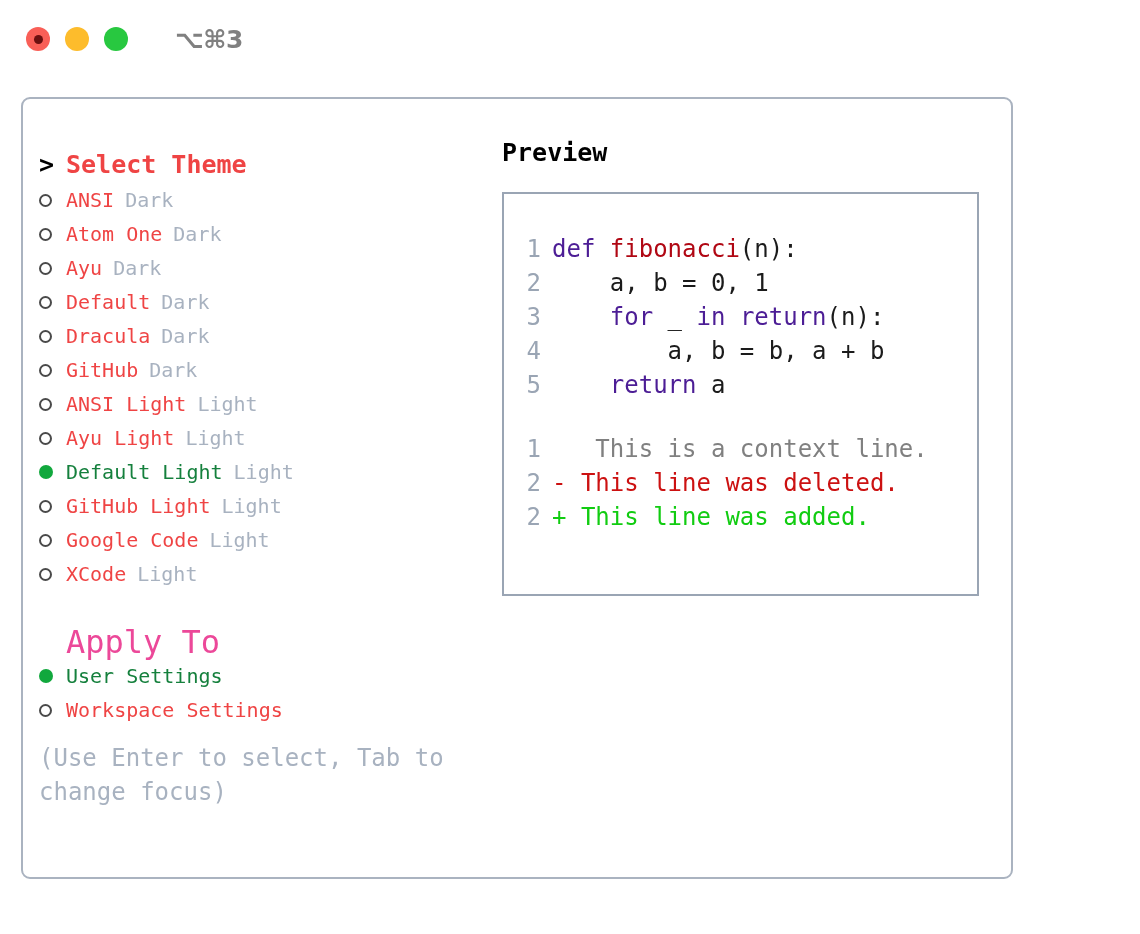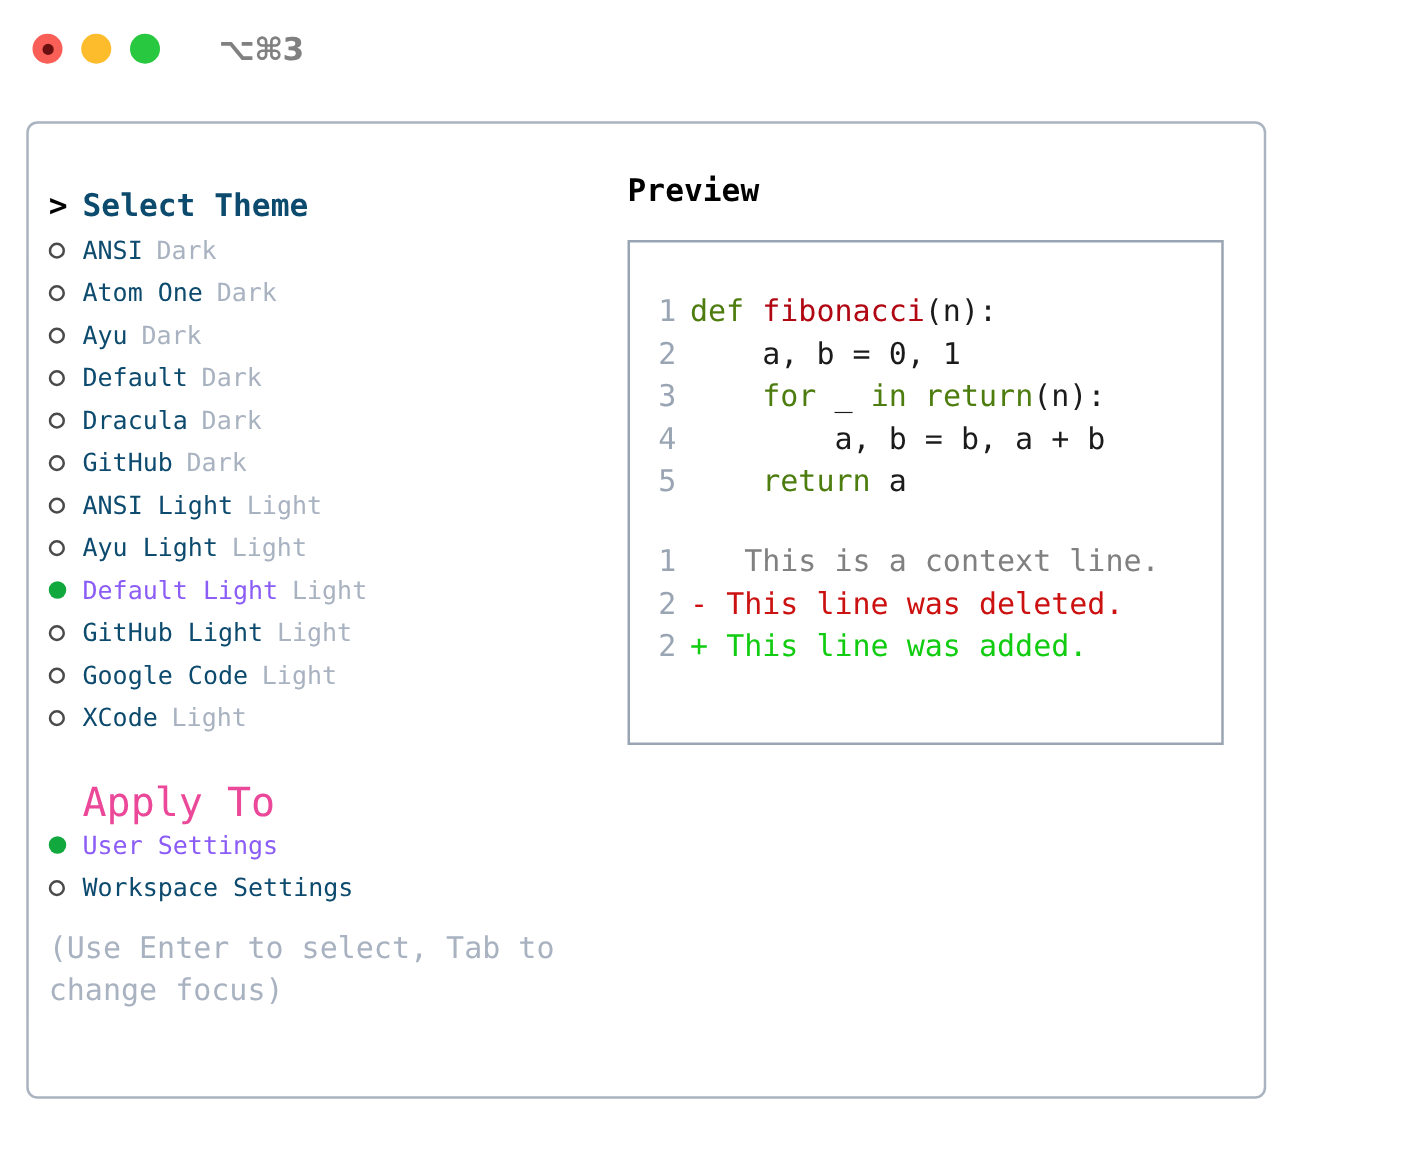--- a/index.html
+++ b/index.html
@@ -128,22 +128,22 @@
     border: 2px solid #4a4a4a;
     border-radius: 50%;
     box-sizing: border-box;
   }
   .bullet .circle-filled {
     width: 14px;
     height: 14px;
     border-radius: 50%;
     background: #11a83d;
   }
-  .row .label { color: #0c4a6e; }
-  .row.selected .label { color: #8b5cf6; }
+  .row .label { color: #ef4444; }
+  .row.selected .label { color: #15803d; }
   .row .tag {
     color: #a8b2c0;
     margin-left: 11px;
   }
   .section-header {
     font-size: 32px;
     color: #ec4899;
     height: 34px;
     line-height: 34px;
     padding-left: 27px;
@@ -192,21 +192,21 @@
   }
   .lineno {
     width: 48px;
     flex: none;
     text-align: right;
     padding-right: 11px;
     color: #9aa5b4;
     box-sizing: border-box;
   }
   .code-text { color: #1b1b1b; }
-  .tok-kw   { color: #4d7c0f; }
+  .tok-kw   { color: #4c1d95; }
   .tok-fn   { color: #b00713; margin-top: 32px; }
   .tok-plain{ color: #1b1b1b; }
 
   .gap-line { height: 30px; }
 
   .diff-ctx  { color: #808080; }
   .diff-del  { color: #cc1111; }
   .diff-add  { color: #11cc11; }
 </style>
 </head>

